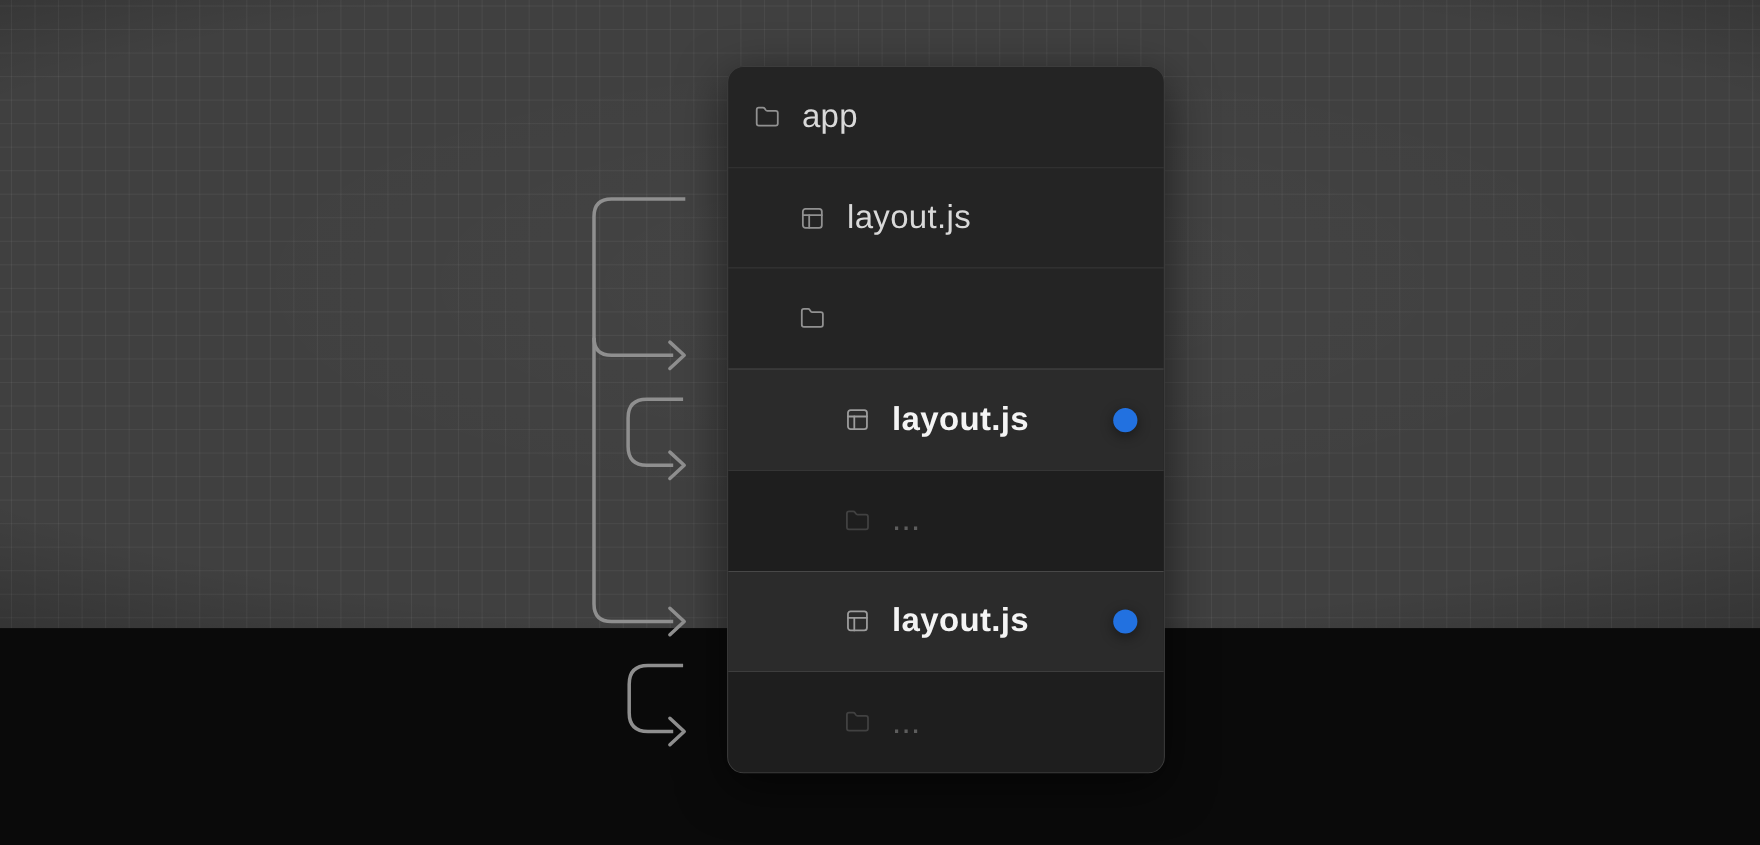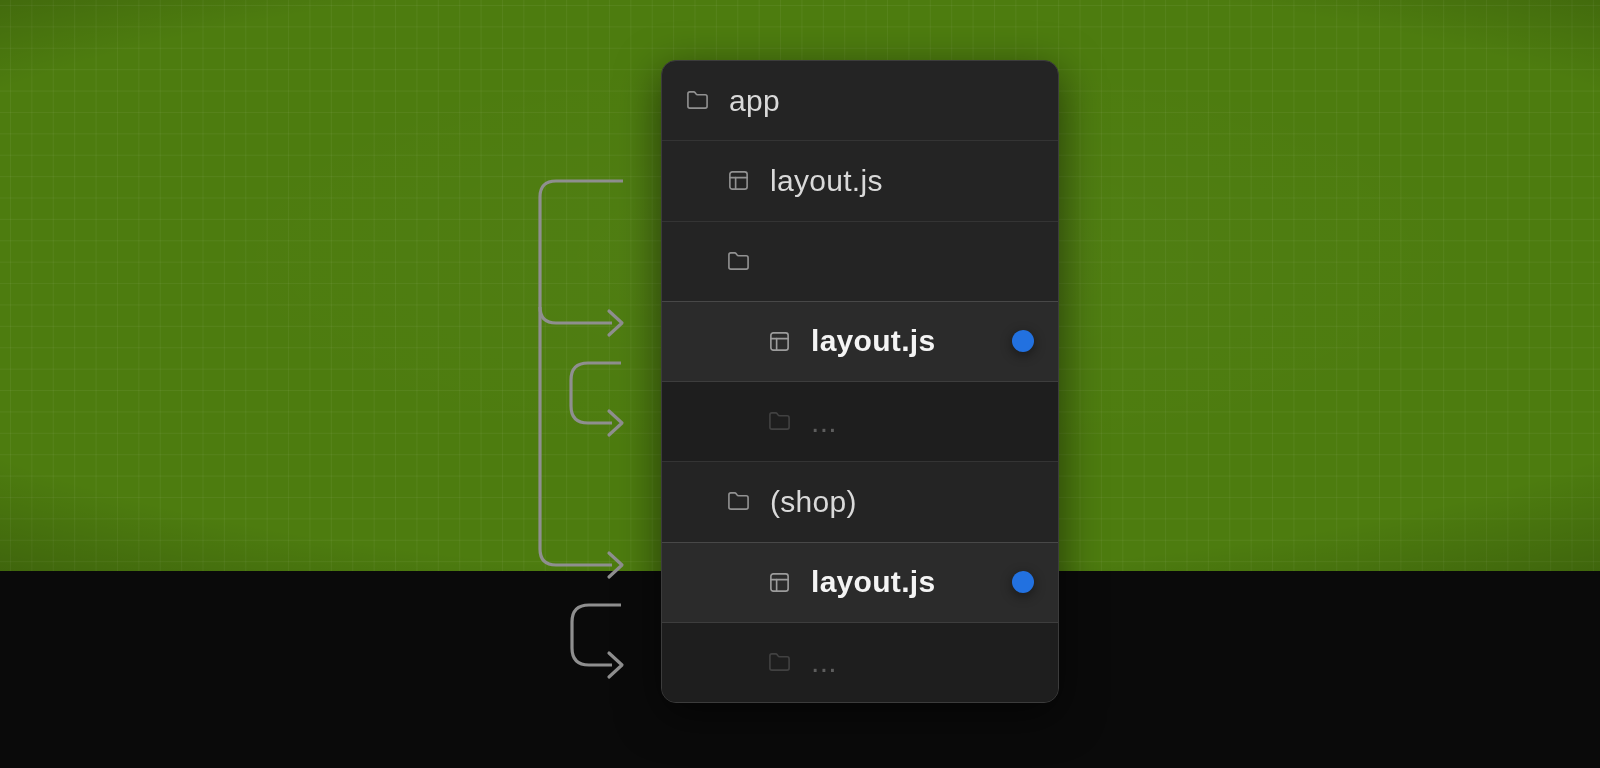--- a/index.html
+++ b/index.html
@@ -8,21 +8,21 @@
     width: 1600px;
     height: 768px;
     background: #0a0a0a;
     overflow: hidden;
     font-family: "Liberation Sans", "DejaVu Sans", sans-serif;
   }
   .stage {
     position: relative;
     width: 1600px;
     height: 571px;
-    background: #4d7c0f;
+    background: #404040;
   }
   .grid-bg {
     position: absolute;
     inset: 0;
     background-image:
       linear-gradient(rgba(255,255,255,0.05) 1px, transparent 1px),
       linear-gradient(90deg, rgba(255,255,255,0.05) 1px, transparent 1px);
     background-size: 21.4px 21.4px;
     background-position: 10px 5px;
   }
@@ -174,28 +174,20 @@
           <span class="dot"></span>
         </div>
         <div class="row level-3 dimmed">
           <span class="icon">
             <svg viewBox="0 0 24 24" fill="none" stroke="currentColor" stroke-width="1.7" stroke-linecap="round" stroke-linejoin="round">
               <path d="M20 20a2 2 0 0 0 2-2V8a2 2 0 0 0-2-2h-7.9a2 2 0 0 1-1.69-.9L9.6 3.9A2 2 0 0 0 7.93 3H4a2 2 0 0 0-2 2v13a2 2 0 0 0 2 2Z"></path>
             </svg>
           </span>
           <span class="label">...</span>
         </div>
-        <div class="row level-2">
-          <span class="icon">
-            <svg viewBox="0 0 24 24" fill="none" stroke="currentColor" stroke-width="1.7" stroke-linecap="round" stroke-linejoin="round">
-              <path d="M20 20a2 2 0 0 0 2-2V8a2 2 0 0 0-2-2h-7.9a2 2 0 0 1-1.69-.9L9.6 3.9A2 2 0 0 0 7.93 3H4a2 2 0 0 0-2 2v13a2 2 0 0 0 2 2Z"></path>
-            </svg>
-          </span>
-          <span class="label">(shop)</span>
-        </div>
         <div class="row level-3 highlight">
           <span class="icon">
             <svg viewBox="0 0 24 24" fill="none" stroke="currentColor" stroke-width="1.7" stroke-linecap="round" stroke-linejoin="round">
               <rect x="3" y="3" width="18" height="18" rx="2.5"></rect>
               <path d="M3 9h18"></path>
               <path d="M9 9v12"></path>
             </svg>
           </span>
           <span class="label">layout.js</span>
           <span class="dot"></span>

